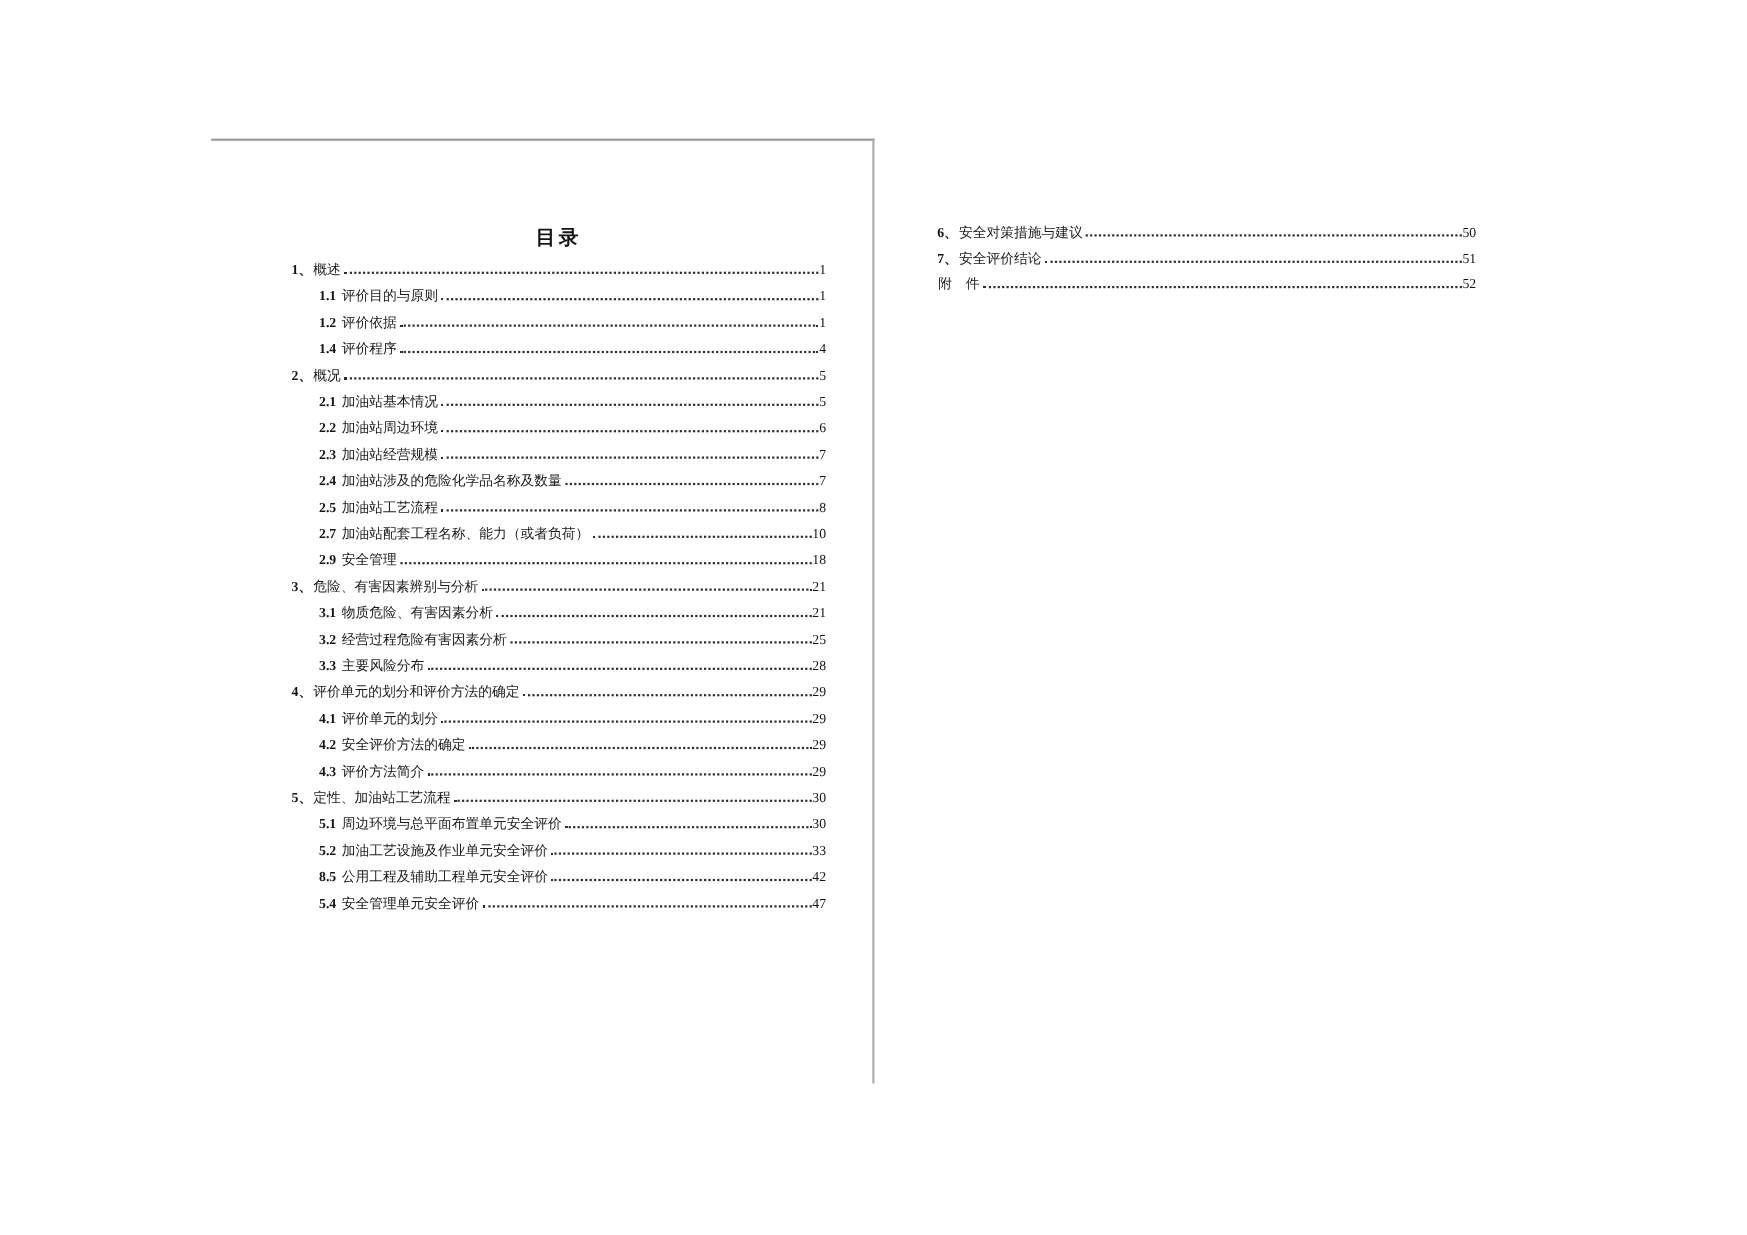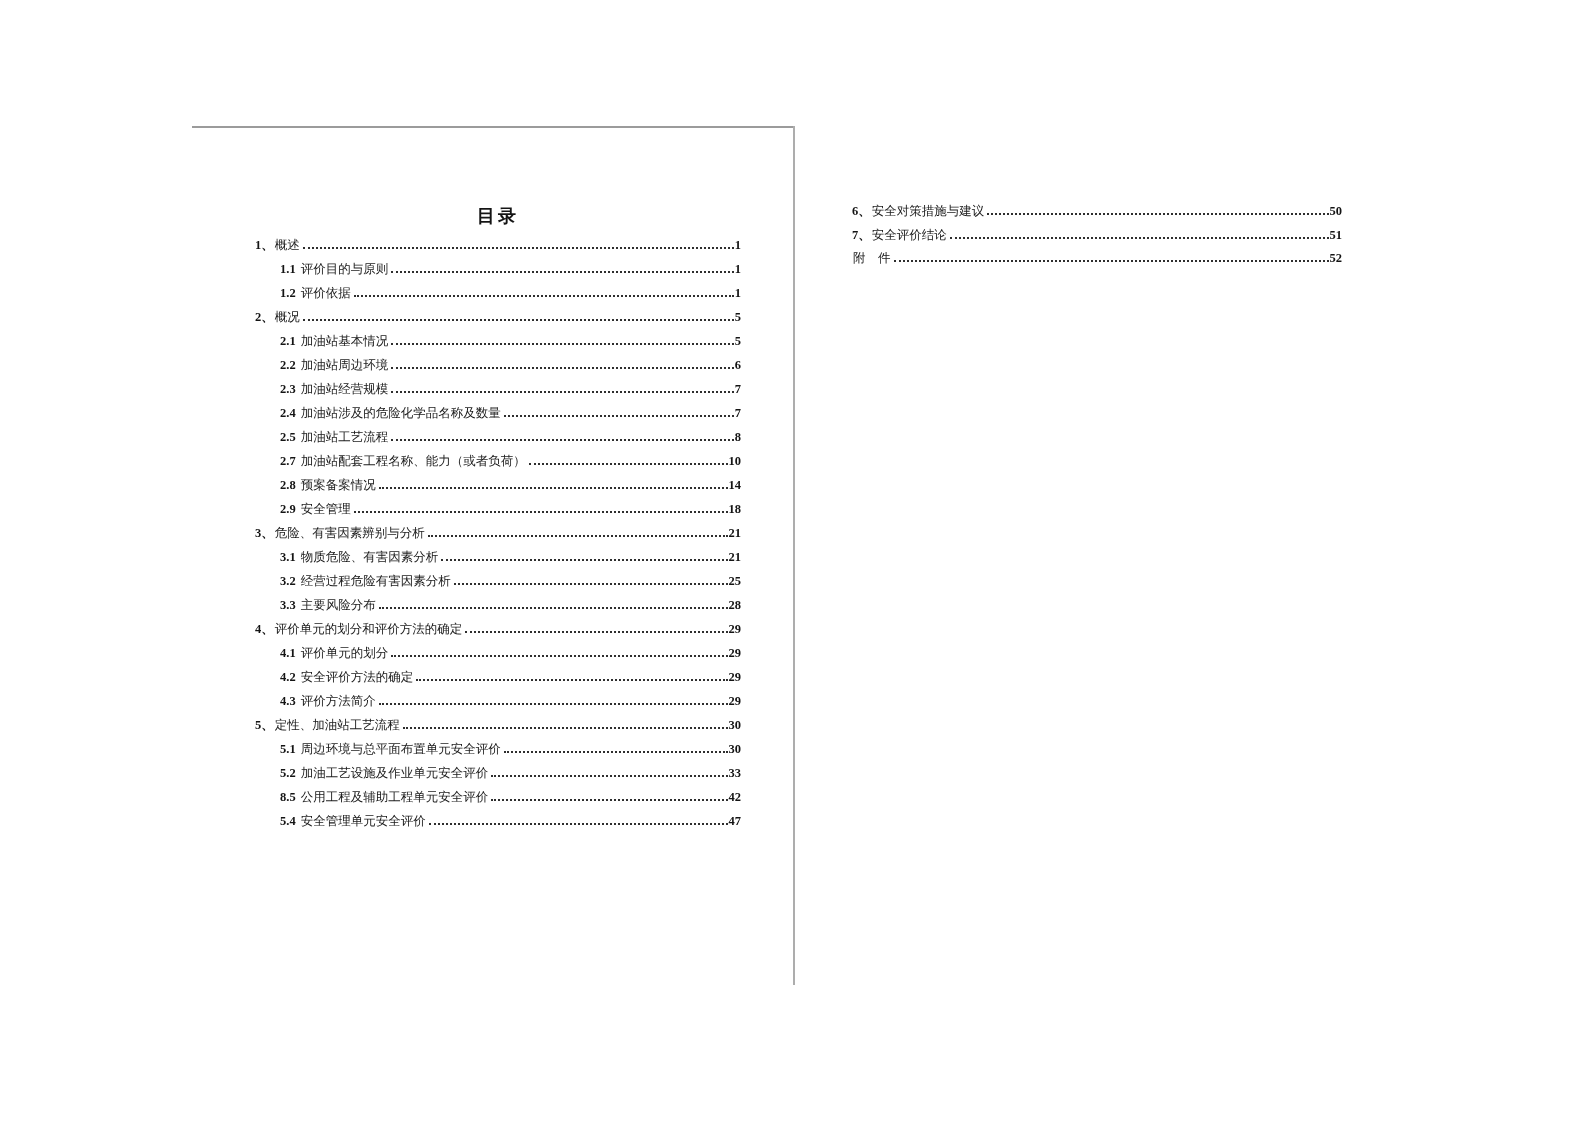--- a/index.html
+++ b/index.html
@@ -30,21 +30,21 @@
     left: 793px;
     top: 126px;
     width: 2px;
     height: 859px;
     background: #adadad;
   }
 
   
   .toc-left {
     position: absolute;
-    left: 255px;
+    left: 265px;
     top: 204px;
     width: 486px;
   }
   .toc-right {
     position: absolute;
     left: 852px;
     top: 200px;
     width: 490px;
   }
 
@@ -84,21 +84,21 @@
 
   .toc-dots {
     flex: 1 1 auto;
     min-width: 8px;
     height: 0;
     border-bottom: 2px dotted #2e2e2e;
     margin: 0 1px 0 3px;
   }
 
   .toc-page {
-    font-weight: bold;
+    font-weight: normal;
     color: #141414;
   }
 </style>
 </head>
 <body>
 
 <div class="edge-top"></div>
 <div class="edge-right"></div>
 
 <div class="toc-left">
@@ -115,20 +115,26 @@
     <span class="toc-label">评价目的与原则</span>
     <span class="toc-dots"></span>
     <span class="toc-page">1</span>
   </div>
       <div class="toc-row level-2">
     <span class="toc-num">1.2</span>
     <span class="toc-label">评价依据</span>
     <span class="toc-dots"></span>
     <span class="toc-page">1</span>
   </div>
+      <div class="toc-row level-2">
+    <span class="toc-num">1.4</span>
+    <span class="toc-label">评价程序</span>
+    <span class="toc-dots"></span>
+    <span class="toc-page">4</span>
+  </div>
       <div class="toc-row level-1">
     <span class="toc-num">2、</span>
     <span class="toc-label">概况</span>
     <span class="toc-dots"></span>
     <span class="toc-page">5</span>
   </div>
       <div class="toc-row level-2">
     <span class="toc-num">2.1</span>
     <span class="toc-label">加油站基本情况</span>
     <span class="toc-dots"></span>
@@ -158,26 +164,20 @@
     <span class="toc-dots"></span>
     <span class="toc-page">8</span>
   </div>
       <div class="toc-row level-2">
     <span class="toc-num">2.7</span>
     <span class="toc-label">加油站配套工程名称、能力（或者负荷）</span>
     <span class="toc-dots"></span>
     <span class="toc-page">10</span>
   </div>
       <div class="toc-row level-2">
-    <span class="toc-num">2.8</span>
-    <span class="toc-label">预案备案情况</span>
-    <span class="toc-dots"></span>
-    <span class="toc-page">14</span>
-  </div>
-      <div class="toc-row level-2">
     <span class="toc-num">2.9</span>
     <span class="toc-label">安全管理</span>
     <span class="toc-dots"></span>
     <span class="toc-page">18</span>
   </div>
       <div class="toc-row level-1">
     <span class="toc-num">3、</span>
     <span class="toc-label">危险、有害因素辨别与分析</span>
     <span class="toc-dots"></span>
     <span class="toc-page">21</span>

